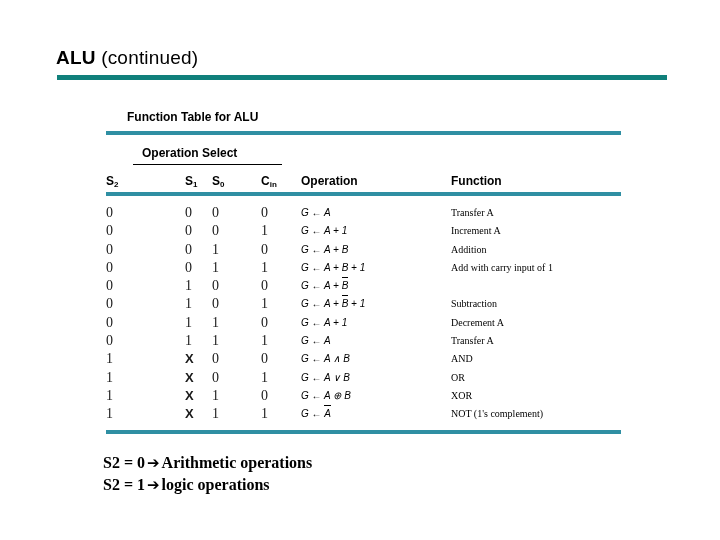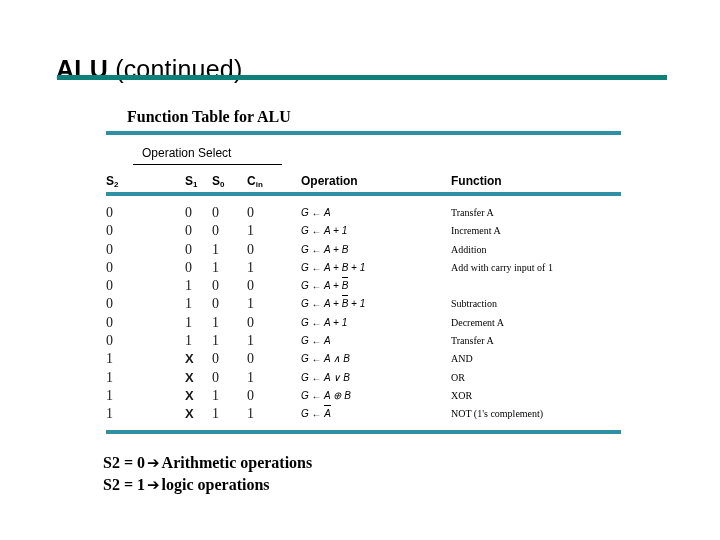--- a/index.html
+++ b/index.html
@@ -13,22 +13,22 @@
     position: relative;
     overflow: hidden;
     font-family: "Liberation Sans", sans-serif;
     color: #000000;
   }
 
   
   #slide-title {
     position: absolute;
     left: 56px;
-    top: 52px;
-    font-size: 25px;
+    top: 41px;
+    font-size: 19px;
     line-height: 34px;
     letter-spacing: 0.2px;
     white-space: nowrap;
   }
   #slide-title .t-bold { font-weight: bold; }
   #slide-title .t-reg  { font-weight: normal; }
 
   #title-rule {
     position: absolute;
     left: 57px;
@@ -44,43 +44,43 @@
     left: 106px;
     top: 108px;
     width: 515px;
     height: 328px;
   }
 
   #table-caption {
     position: absolute;
     left: 21px;
     top: 0px;
-    font-family: Liberation Serif, serif;
-    font-weight: bold;
-    font-size: 16px;
+    font-family: Liberation Sans, sans-serif;
+    font-weight: bold;
+    font-size: 12px;
     line-height: 18px;
     white-space: nowrap;
   }
 
   .teal-rule {
     position: absolute;
     left: 0px;
     width: 515px;
     height: 4px;
     background: #2f8fa3;
   }
   #rule-top    { top: 23px; }
   #rule-header { top: 84px; }
   #rule-bottom { top: 322px; }
 
   #group-header {
     position: absolute;
     left: 36px;
     top: 38px;
-    font-weight: normal;
+    font-weight: bold;
     font-size: 12px;
     line-height: 15px;
     white-space: nowrap;
   }
   #group-rule {
     position: absolute;
     left: 27px;
     top: 56px;
     width: 149px;
     height: 1px;
@@ -100,21 +100,21 @@
     font-weight: bold;
     vertical-align: baseline;
     position: relative;
     top: 2px;
   }
 
   
   .c-s2  { left: 0px;   }
   .c-s1  { left: 54px; margin-left: 25px;  }
   .c-s0  { left: 106px; }
-  .c-cin { left: 141px; }
+  .c-cin { left: 155px; }
   .c-op  { left: 195px; }
   .c-fn  { left: 345px; }
 
   
   #rows { position: absolute; left: 0; top: 96px; width: 515px; }
 
   .row {
     position: relative;
     height: 18.3px;
   }

